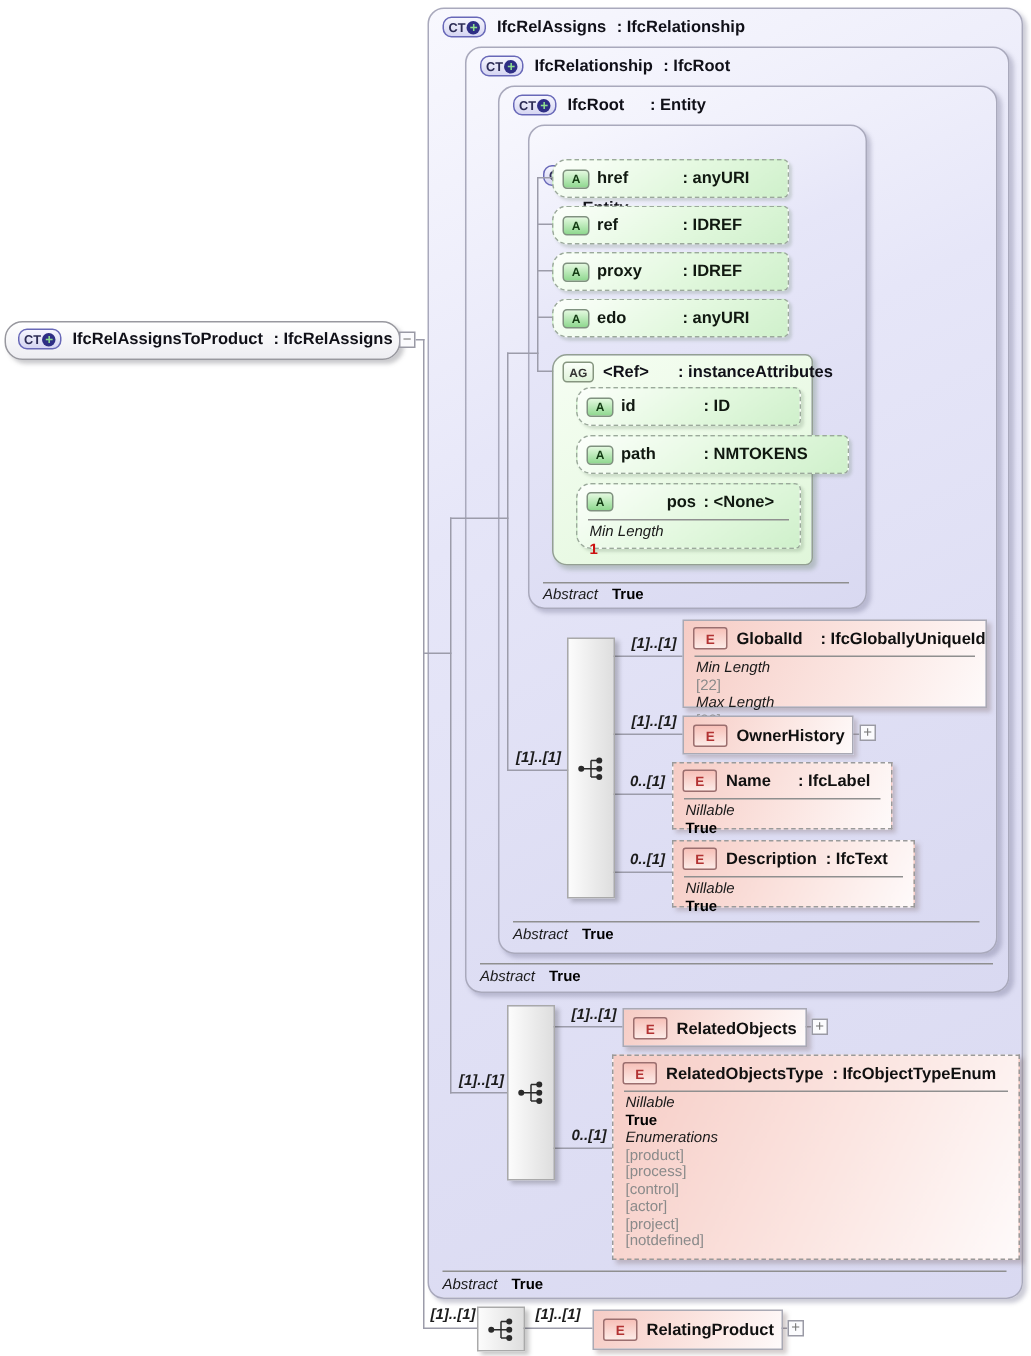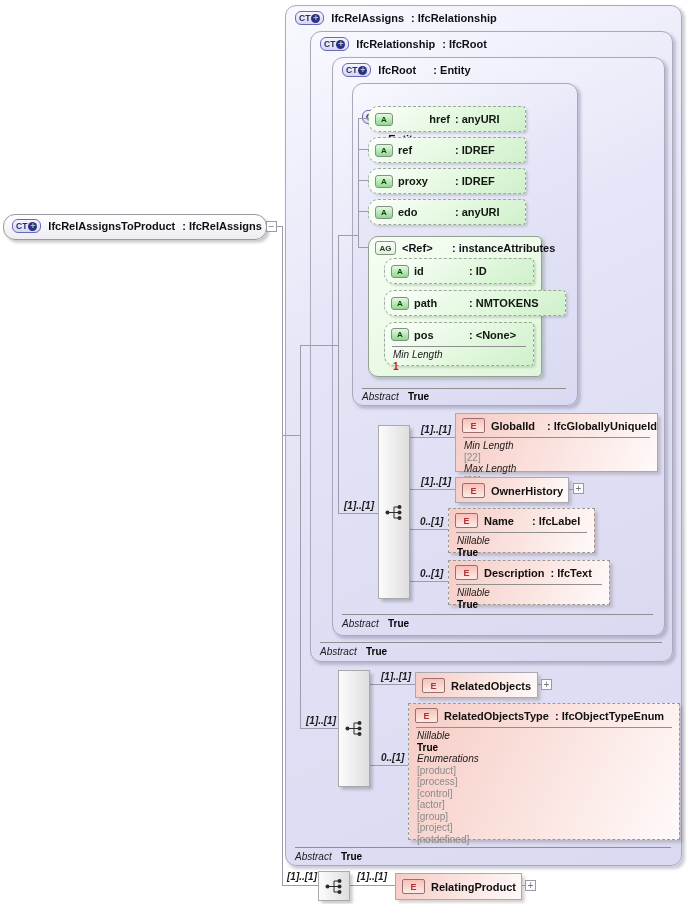--- a/index.html
+++ b/index.html
@@ -161,21 +161,21 @@
           <span class="plus-dot">+</span>
         </span>
       <span class="nm">IfcRelAssignsToProduct</span>
         <span class="tp">: IfcRelAssigns</span>
     </div>
   </div>
   <div class="toggle" style="left:266px;top:221px;">−</div>
 
   <div class="attr" style="left:368px;top:106px;width:144px;height:24px;">
     <span class="ia">A</span>
-    <span class="nm" style="min-width:52px;text-align:right;">href</span>
+    <span class="nm" style="min-width:52px;">href</span>
     <span class="tp">: anyURI</span>
   </div>
   <div class="attr" style="left:368px;top:137px;width:144px;height:24px;">
     <span class="ia">A</span>
     <span class="nm" style="min-width:52px;">ref</span>
     <span class="tp">: IDREF</span>
   </div>
   <div class="attr" style="left:368px;top:168px;width:144px;height:24px;">
     <span class="ia">A</span>
     <span class="nm" style="min-width:52px;">proxy</span>
@@ -200,21 +200,21 @@
     <span class="tp">: ID</span>
   </div>
   <div class="attr" style="left:384px;top:290px;width:168px;height:24px;">
     <span class="ia">A</span>
     <span class="nm" style="min-width:50px;">path</span>
     <span class="tp">: NMTOKENS</span>
   </div>
   <div class="attr" style="left:384px;top:322px;width:148px;height:42px;display:block;padding:0;">
     <div style="display:flex;align-items:center;gap:5px;padding:0 6px;height:23px;">
       <span class="ia">A</span>
-      <span class="nm" style="min-width:50px;">pos</span>
+      <span class="nm" style="min-width:50px;text-align:right;">pos</span>
       <span class="tp">: &lt;None&gt;</span>
     </div>
     <div class="sep"></div>
     <div class="facets" style="padding:2px 8px;">
       <div class="frow">
         <span class="flab" style="min-width:54px;font-weight:normal;">Min Length</span>
         <span class="fred">1</span>
       </div>
     </div>
   </div>
@@ -358,24 +358,20 @@
           <span class="flab" style="min-width:85px;"></span>
           <span class="fgray">[process]</span>
         </div>
       <div class="frow">
           <span class="flab" style="min-width:85px;"></span>
           <span class="fgray">[control]</span>
         </div>
       <div class="frow">
           <span class="flab" style="min-width:85px;"></span>
           <span class="fgray">[actor]</span>
-        </div>
-      <div class="frow">
-          <span class="flab" style="min-width:85px;"></span>
-          <span class="fgray">[group]</span>
         </div>
       <div class="frow">
           <span class="flab" style="min-width:85px;"></span>
           <span class="fgray">[project]</span>
         </div>
       <div class="frow">
           <span class="flab" style="min-width:85px;"></span>
           <span class="fgray">[notdefined]</span>
         </div>
     </div>

